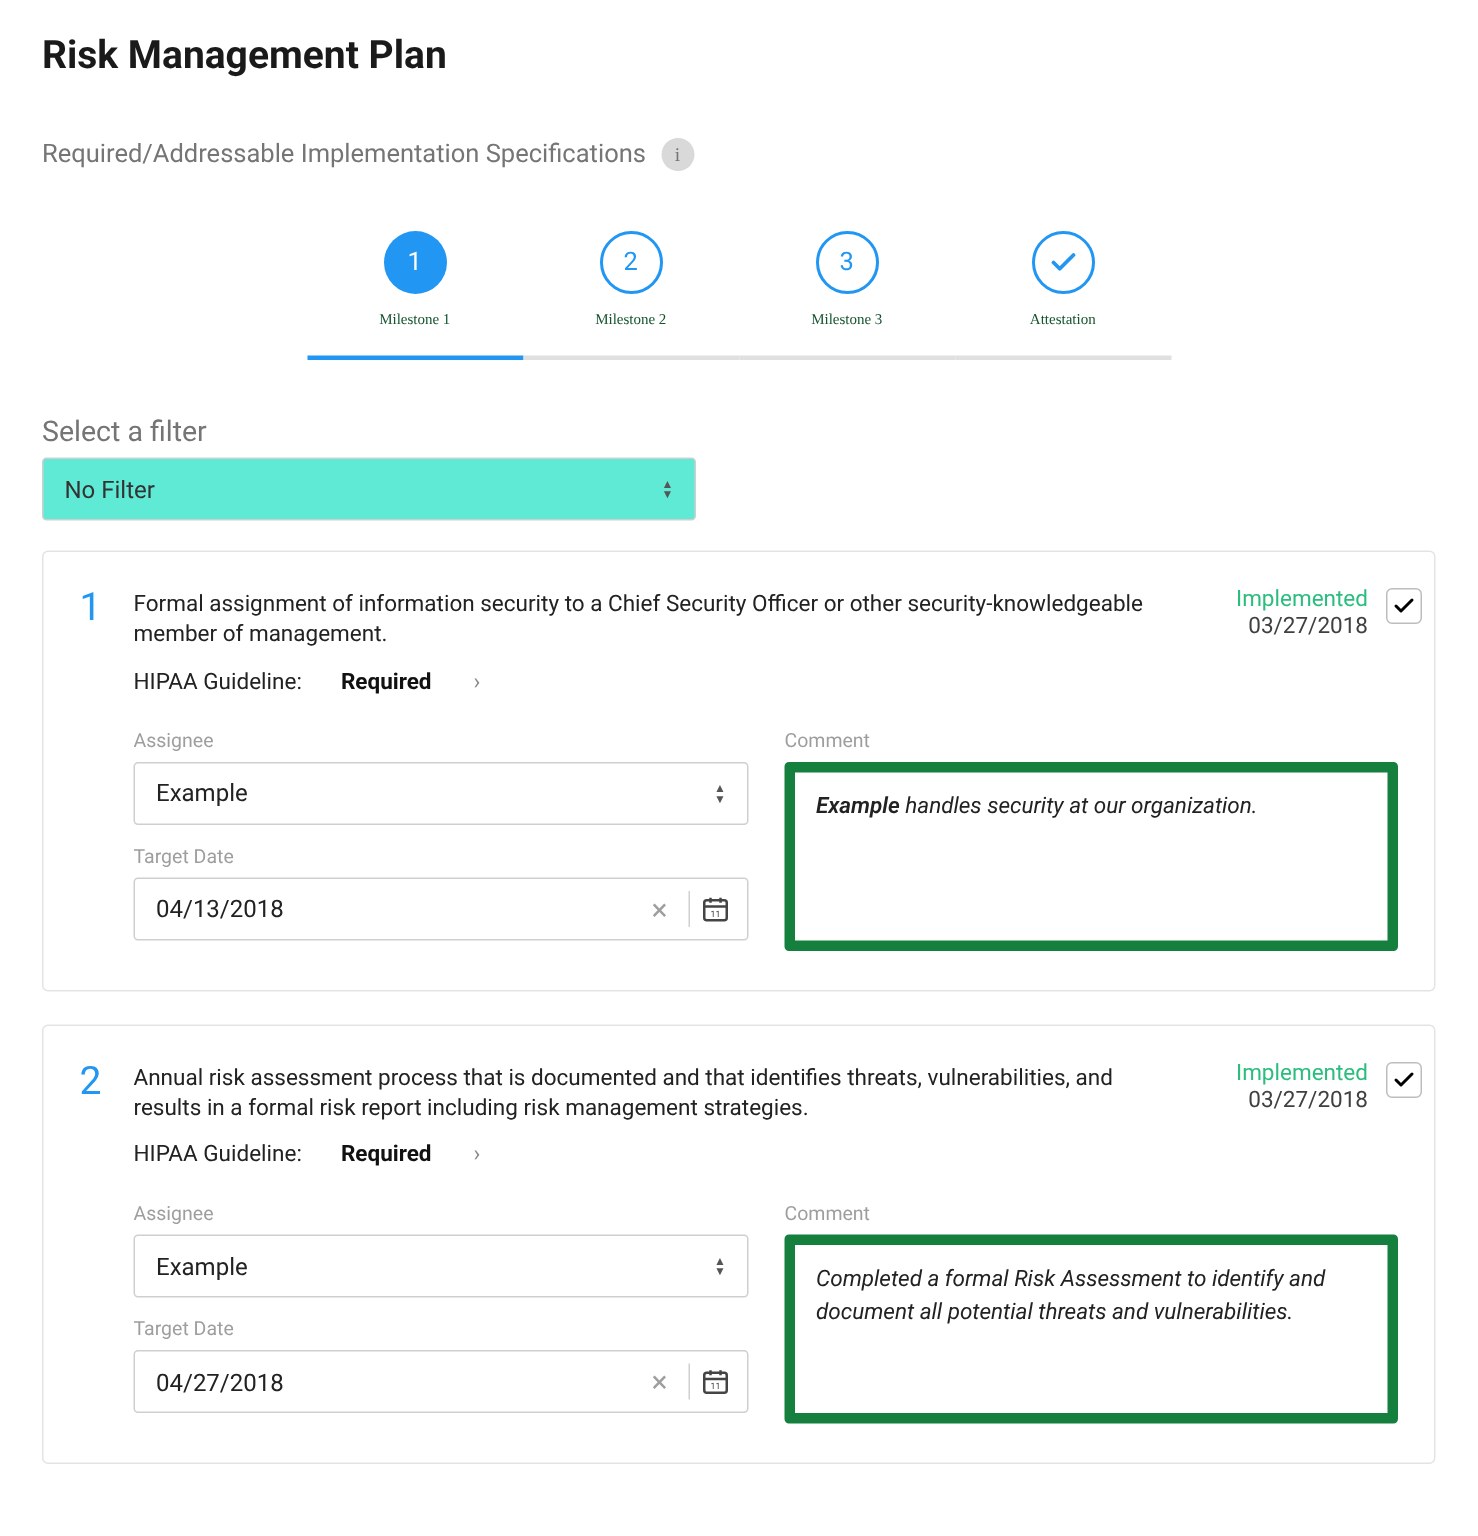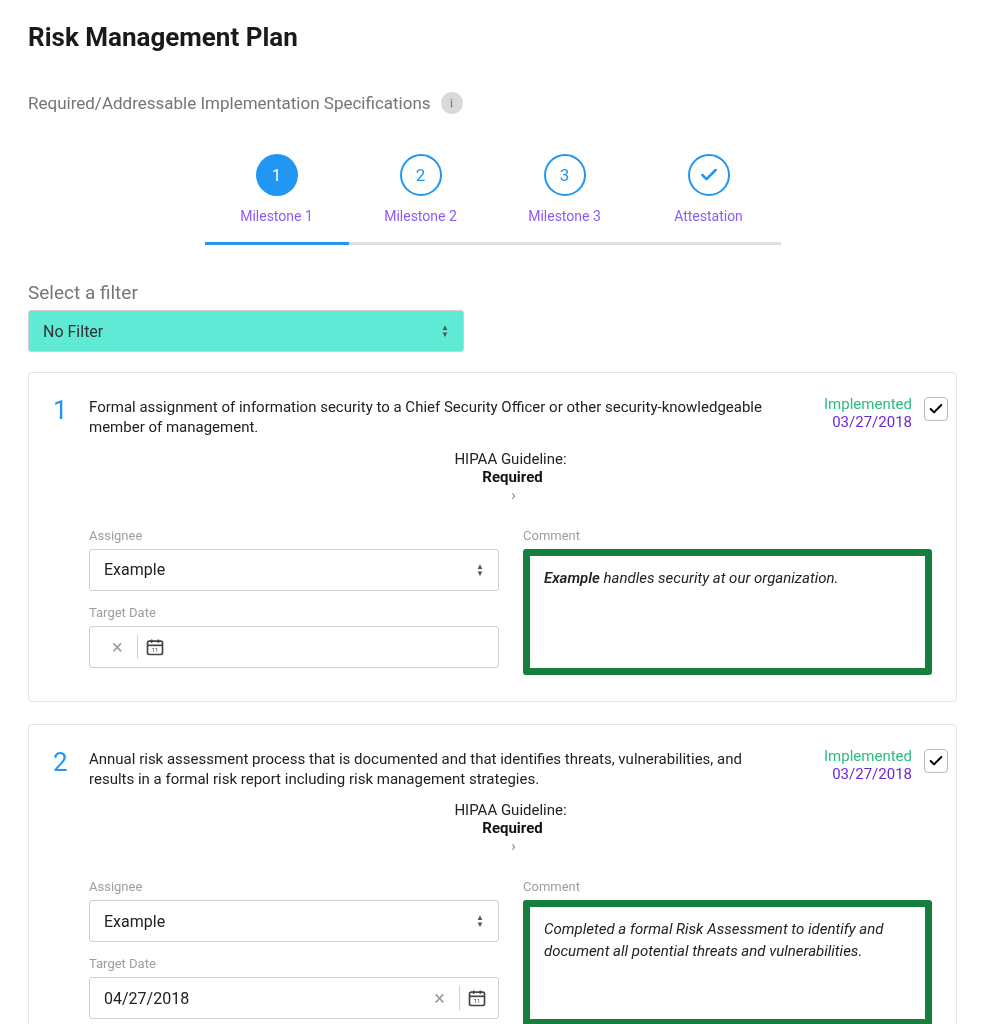--- a/index.html
+++ b/index.html
@@ -73,22 +73,23 @@
     color: #fff;
     border: none;
   }
   .step-circle.inactive {
     background: #fff;
     color: #2196f3;
     border: 2px solid #2196f3;
   }
   .step-circle svg { width: 20px; height: 20px; }
   .step-label {
-    font-size: 14px;
-    color: #8b5cf6;
+    font-size: 10px;
+    color: #14532d;
+    font-family: Liberation Serif, serif;
   }
   .stepper-bar {
     display: flex;
     height: 3px;
     margin-top: 18px;
     width: 100%;
   }
   .bar-seg {
     flex: 1;
     background: #e0e0e0;
@@ -147,42 +148,41 @@
     font-size: 15px;
     color: #222;
     line-height: 1.35;
     max-width: 690px;
   }
   .guideline-row {
     margin-top: 12px;
     font-size: 15px;
     display: flex;
     align-items: center;
-    gap: 0;
-    flex-direction: column;
+    gap: 22px;
   }
   .guideline-label { color: #222; }
   .guideline-value { font-weight: 700; color: #111; margin-left: 4px; text-align: center; }
   .chev { color: #888; margin-left: 6px; }
 
   .status-block {
     position: absolute;
     top: 22px;
     right: 8px;
     display: flex;
     align-items: flex-start;
     gap: 12px;
   }
   .status-text { text-align: right; }
   .status-label {
     color: #2bbd7e;
     font-size: 15px;
   }
   .status-date {
-    color: #6d28d9;
+    color: #404040;
     font-size: 15px;
   }
   .check-box {
     width: 24px;
     height: 24px;
     border: 1.5px solid #bdbdbd;
     border-radius: 4px;
     display: flex;
     align-items: center;
     justify-content: center;
@@ -349,20 +349,21 @@
           <span>Example</span>
           <span class="sorter">
               <span>▲</span>
               <span>▼</span>
             </span>
         </div>
       </div>
       <div>
         <div class="field-label">Target Date</div>
         <div class="date-field">
+          <span class="date-value">04/13/2018</span>
           <span class="date-clear">×</span>
           <span class="date-sep"></span>
           <span class="cal-icon">
             <svg viewBox="0 0 24 24" fill="none" stroke="#444" stroke-width="2">
                 <rect x="3" y="5" width="18" height="16" rx="2"></rect>
                 <line x1="3" y1="10" x2="21" y2="10"></line>
                 <line x1="8" y1="3" x2="8" y2="7"></line>
                 <line x1="16" y1="3" x2="16" y2="7"></line>
                 <text x="12" y="18" font-size="7" text-anchor="middle" fill="#444" stroke="none">11</text>
               </svg>

